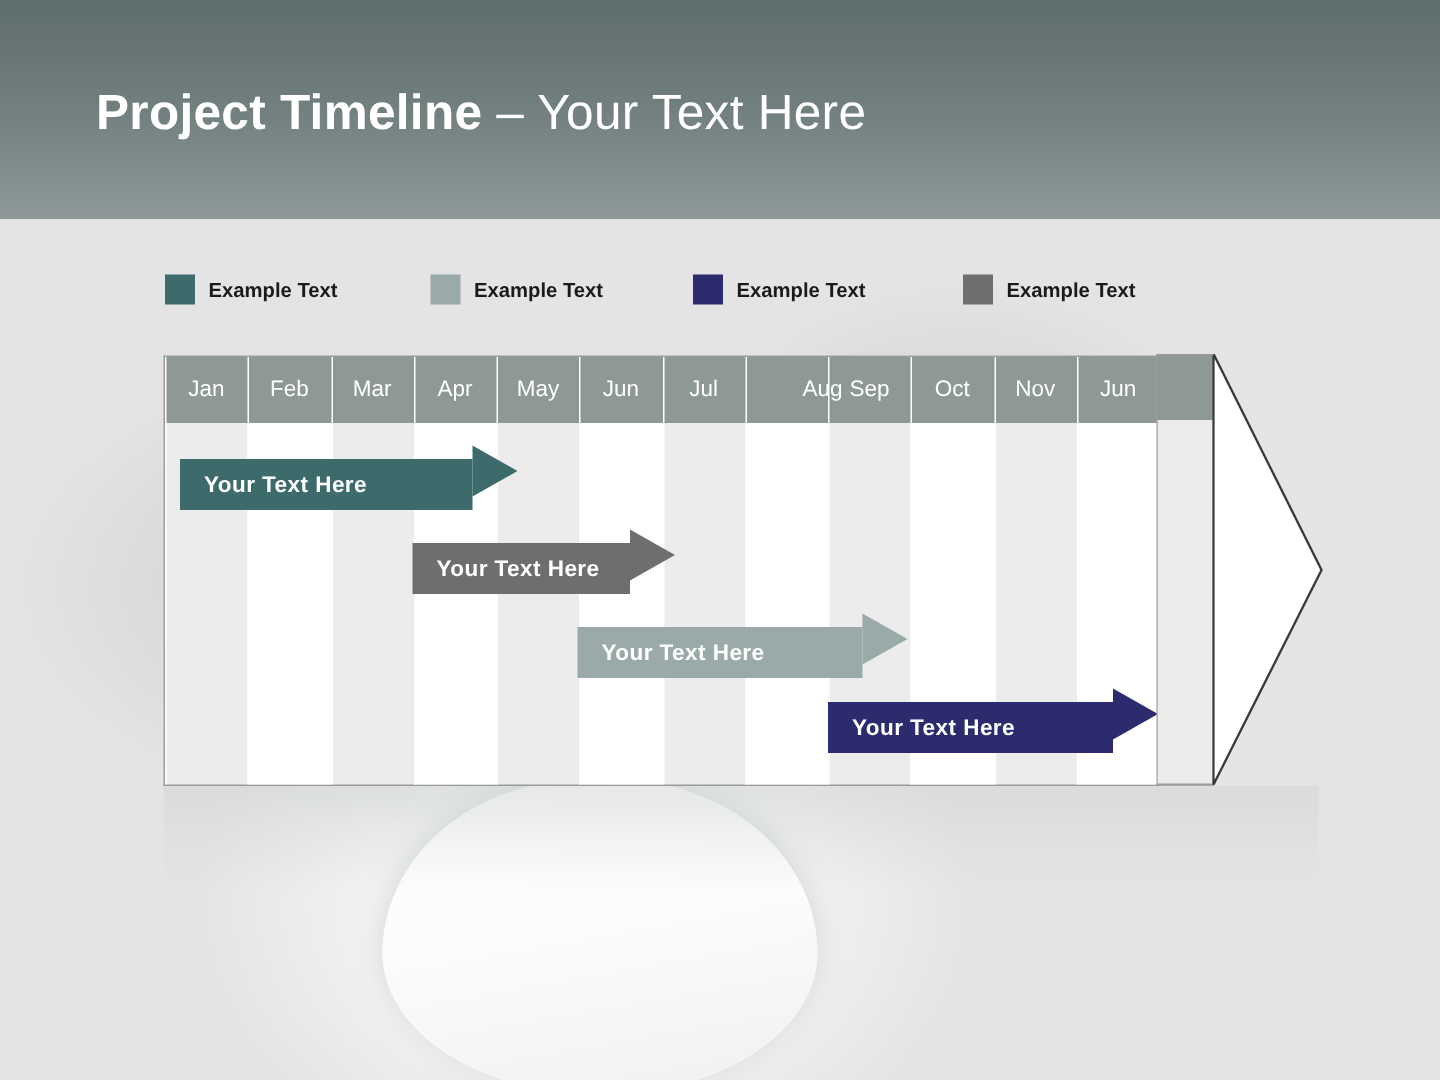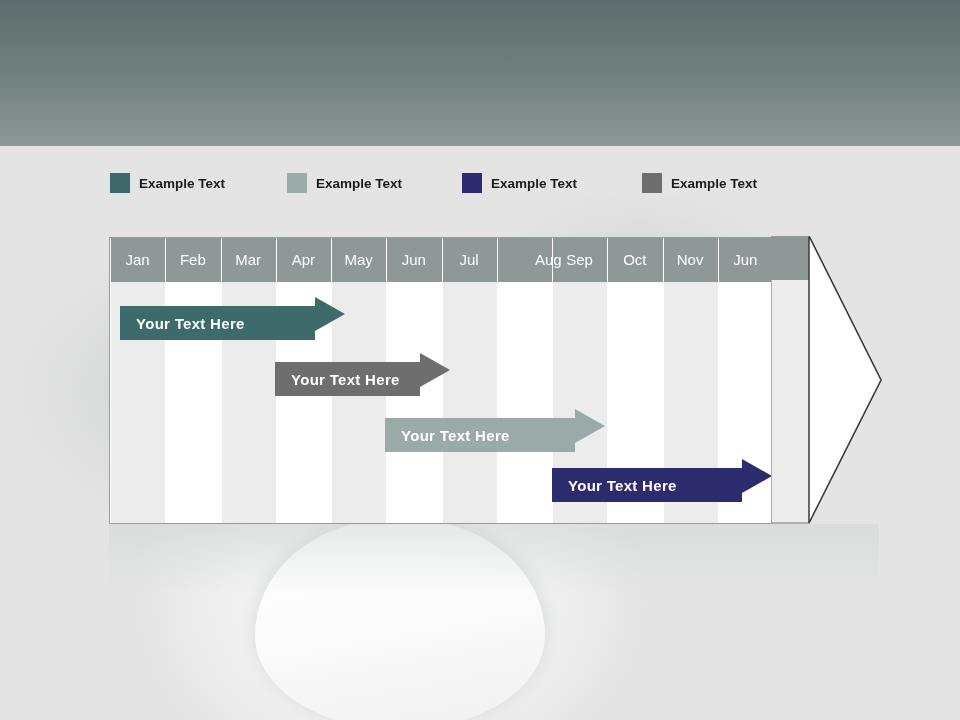--- a/index.html
+++ b/index.html
@@ -25,21 +25,21 @@
      box-shadow:0 -4px 18px rgba(160,168,170,.35);}
 
   
   .header{position:absolute;left:0;top:0;width:960px;height:146px;
      background:linear-gradient(180deg,#5e6d6d 0%, #6f7d7c 45%, #8d9897 100%);}
   .title{position:absolute;left:64px;top:56px;font-size:33px;color:#ffffff;letter-spacing:.2px;white-space:nowrap;}
   .title b{font-weight:bold;}
   .title span.light{font-weight:normal;}
 
   
-  .legend{position:absolute;left:110px;top:172px;width:790px;height:24px;}
+  .legend{position:absolute;left:110px;top:182px;width:790px;height:24px;}
   .legend-item{position:absolute;top:0;height:22px;display:flex;align-items:center;gap:9px;white-space:nowrap;}
   .legend-swatch{width:20px;height:20px;display:inline-block;}
   .legend-label{font-size:13.5px;color:#1b1b1b;font-weight:bold;}
 
   
   .tl{position:absolute;left:109px;top:237px;}
   .tl-body{position:relative;width:663px;height:285px;background:#ececec;border:1px solid #9a9a9a;border-right:none;}
   .tl-head{position:absolute;left:0;top:0;width:663px;height:44px;background:#8d9897;}
   .col-sep{position:absolute;top:0;width:1px;height:285px;background:#ffffff;}
   .col-white{position:absolute;top:44px;width:55.25px;height:241px;background:#ffffff;}
@@ -62,20 +62,23 @@
 <body>
 
 <div class="slide">
 
   <div class="photo"></div>
   <div class="photo-shadow"></div>
   <div class="photo-shadow2"></div>
   <div class="torso"></div>
 
   <div class="header"></div>
+  <div class="title">
+    <b>Project Timeline</b><span class="light"> – Your Text Here</span>
+  </div>
 
   <div class="legend" id="legend">
       <div class="legend-item" style="left: 0px;">
         <span class="legend-swatch" style="background: rgb(61, 107, 107);"></span>
         <span class="legend-label">Example Text</span>
       </div>
       <div class="legend-item" style="left: 177px;">
         <span class="legend-swatch" style="background: rgb(154, 170, 168);"></span>
         <span class="legend-label">Example Text</span>
       </div>

